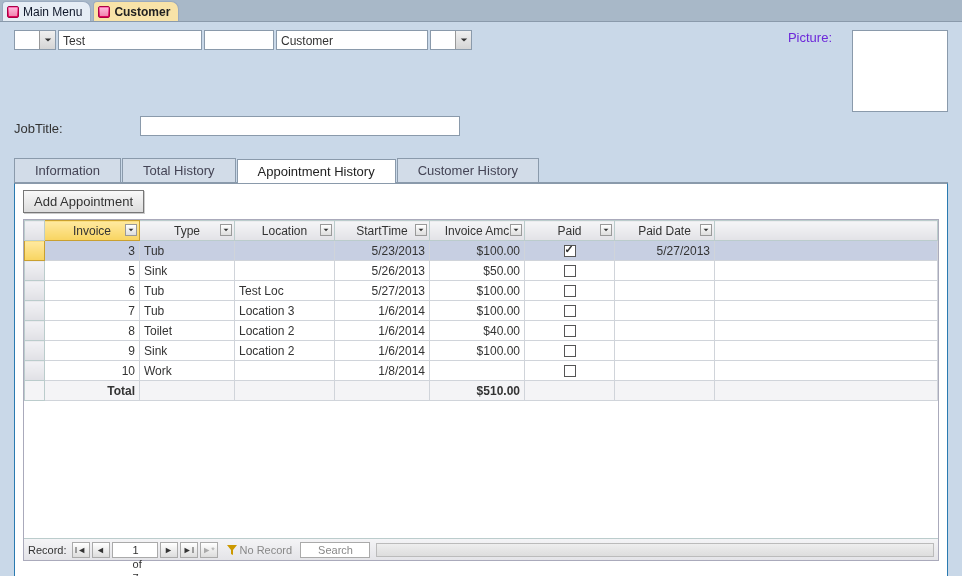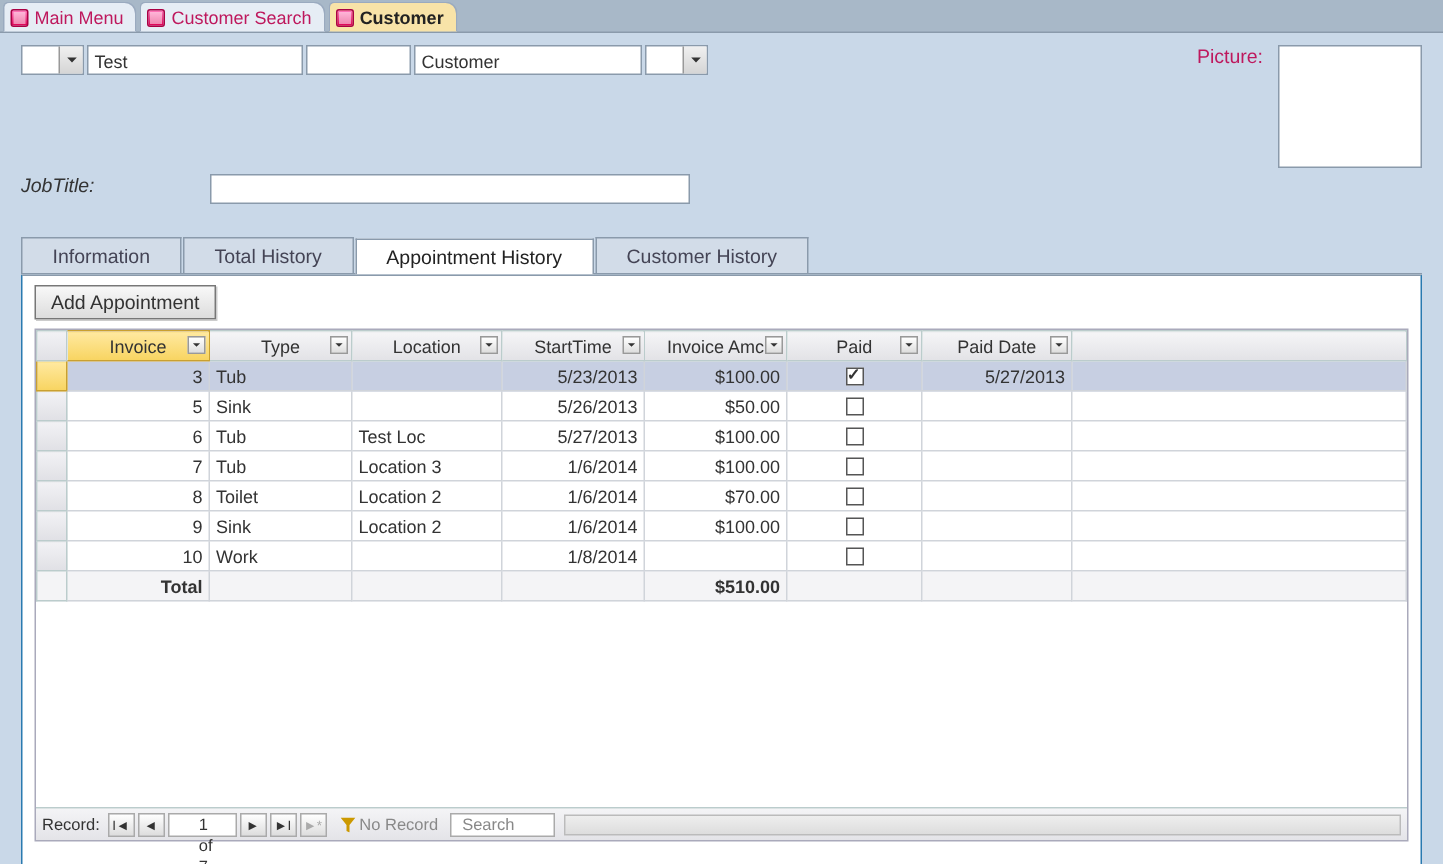--- a/index.html
+++ b/index.html
@@ -1,33 +1,33 @@
 <!DOCTYPE html>
 <html><head>
 <meta charset="utf-8">
 <style>
   * { box-sizing: border-box; font-family: 'Segoe UI', Tahoma, sans-serif; }
   body { margin:0; padding:0; background:#c9d8e8; width:962px; height:576px; overflow:hidden; font-size:12px; color:#333;}
   .tabbar { display:flex; align-items:flex-end; height:22px; background:#a8b8c8; border-bottom:1px solid #8a9aab; padding-left:2px;}
-  .doc-tab { display:flex; align-items:center; height:20px; padding:0 8px 0 4px; margin-right:2px; background:#e6edf5; border:1px solid #9aaabf; border-bottom:none; border-top-left-radius:4px; border-top-right-radius:8px; font-size:12px; color:#be185d;}
+  .doc-tab { display:flex; align-items:center; height:20px; padding:0 8px 0 4px; margin-right:2px; background:#e6edf5; border:1px solid #9aaabf; border-bottom:none; border-top-left-radius:4px; border-top-right-radius:8px; font-size:12px; color:#0f172a;}
   .doc-tab.active { background:#f8e3a8; font-weight:bold; color:#222;}
   .tab-ico { width:12px; height:12px; margin-right:4px; background:linear-gradient(#f7b,#d05); border:1px solid #a04; border-radius:2px; position:relative;}
   .tab-ico::after{content:''; position:absolute; left:1px; top:1px; width:8px; height:8px; background:#fff; opacity:.5;}
   .form-area { padding:8px 14px 0 14px; }
   .row1 { display:flex; align-items:flex-start; }
   .combo-sm { width:42px; height:20px; border:1px solid #8a9aab; background:#fff; margin-right:2px; display:flex;}
   .combo-sm .arrow, .combo-md .arrow { width:16px; margin-left:auto; background:linear-gradient(#f0f0f0,#d5d5d5); border-left:1px solid #999; display:flex; align-items:center; justify-content:center;}
   .arrow svg { width:8px; height:8px; fill:#333;}
   .name-field { width:144px; height:20px; border:1px solid #8a9aab; background:#fff; padding:2px 4px; margin-right:2px; line-height:16px;}
   .mid-field { width:70px; height:20px; border:1px solid #8a9aab; background:#fff; margin-right:2px;}
   .last-field { width:152px; height:20px; border:1px solid #8a9aab; background:#fff; padding:2px 4px; margin-right:2px; line-height:16px;}
   .combo-md { width:42px; height:20px; border:1px solid #8a9aab; background:#fff; display:flex;}
-  .pic-label { margin-left:auto; margin-right:10px; font-size:13px; color:#be185d;}
+  .pic-label { margin-left:auto; margin-right:20px; font-size:13px; color:#6d28d9;}
   .pic-box { width:96px; height:82px; background:#fff; border:1px solid #8a9aab;}
-  .row2 { display:flex; align-items:flex-start; margin-top:4px;font-style:italic;}
+  .row2 { display:flex; align-items:flex-end; margin-top:4px;}
   .job-label { width:62px; font-size:13px; color:#333;}
   .job-field { width:320px; height:20px; border:1px solid #8a9aab; background:#fff; margin-left:64px;}
   .inner-tabs { display:flex; margin-top:22px; border-bottom:1px solid #8a9aab;}
   .itab { padding:4px 20px; border:1px solid #8a9aab; border-bottom:none; background:#d2dce8; margin-right:1px; font-size:13px; color:#445; cursor:pointer;}
   .itab.active { background:#fff; color:#222; position:relative; top:1px;}
   .panel { border:1px solid #2a7ab0; border-top:1px solid #8a9aab; background:#fff; height:400px; position:relative; padding:6px 8px 0 8px;}
   .panel::before { content:''; position:absolute; left:0; right:0; top:-1px; height:1px; background:#2a7ab0; z-index:-1;}
   .btn { display:inline-block; padding:3px 10px; background:linear-gradient(#f8f8f8,#ddd); border:1px solid #777; font-size:13px; cursor:pointer; box-shadow:1px 1px 0 rgba(0,0,0,.2);}
   .grid-wrap { margin-top:6px; border:1px solid #aab; height:342px; position:relative; background:#fff;}
   table { border-collapse:collapse; width:100%; table-layout:fixed;}
@@ -44,35 +44,31 @@
   .ctr { text-align:center;}
   .chk { width:12px; height:12px; border:1px solid #555; display:inline-block; vertical-align:middle; background:#fff; position:relative;}
   .chk.on::after{content:'✓'; position:absolute; left:0; top:-3px; font-size:11px; font-weight:bold;}
   .navbar { position:absolute; left:0; right:0; bottom:0; height:22px; background:linear-gradient(#f4f4f6,#e4e4e8); border-top:1px solid #bcc; display:flex; align-items:center; font-size:11px; padding:0 4px;}
   .navbar .lbl{ margin-right:4px;}
   .navbtn { width:18px; height:16px; border:1px solid #aaa; background:linear-gradient(#fff,#ddd); margin:0 1px; display:flex; align-items:center; justify-content:center; font-size:9px; cursor:pointer;}
   .navbtn.dis { color:#aaa; }
   .recbox { width:46px; height:16px; border:1px solid #aaa; background:#fff; padding:0 20px; line-height:14px; margin:0 1px;}
   .filter { margin-left:8px; display:flex; align-items:center; color:#888;}
   .filter svg{width:10px;height:10px;fill:#c90;margin-right:3px;}
-  .search { margin-left:8px; width:70px; height:16px; border:1px solid #aaa; background:#fff; padding:0 7px; line-height:14px; color:#888;}
+  .search { margin-left:8px; width:70px; height:16px; border:1px solid #aaa; background:#fff; padding:0 17px; line-height:14px; color:#888;}
   .hbar { flex:1; height:14px; margin-left:6px; border:1px solid #bbb; background:linear-gradient(#eee,#ddd);}
   col.c0{width:20px;} col.c1{width:95px;} col.c2{width:95px;} col.c3{width:100px;} col.c4{width:95px;} col.c5{width:95px;} col.c6{width:90px;} col.c7{width:100px;} col.c8{width:auto;}
 </style>
 </head>
 <body>
 
 <div class="tabbar">
   <div class="doc-tab">
       <span class="tab-ico"></span>
       <span>Main Menu</span>
-    </div>
-  <div class="doc-tab">
-      <span class="tab-ico"></span>
-      <span>Customer Search</span>
     </div>
   <div class="doc-tab active">
       <span class="tab-ico"></span>
       <span>Customer</span>
     </div>
 </div>
 
 <div class="form-area">
   <div class="row1">
     <div class="combo-sm">
@@ -208,21 +204,21 @@
               <td class="ctr"><span class="chk"></span></td>
               <td class="num"></td>
               <td></td>
             </tr>
             <tr>
               <td class="rowsel"></td>
               <td class="num">8</td>
               <td>Toilet</td>
               <td>Location 2</td>
               <td class="num">1/6/2014</td>
-              <td class="num">$70.00</td>
+              <td class="num">$40.00</td>
               <td class="ctr"><span class="chk"></span></td>
               <td class="num"></td>
               <td></td>
             </tr>
             <tr>
               <td class="rowsel"></td>
               <td class="num">9</td>
               <td>Sink</td>
               <td>Location 2</td>
               <td class="num">1/6/2014</td>

